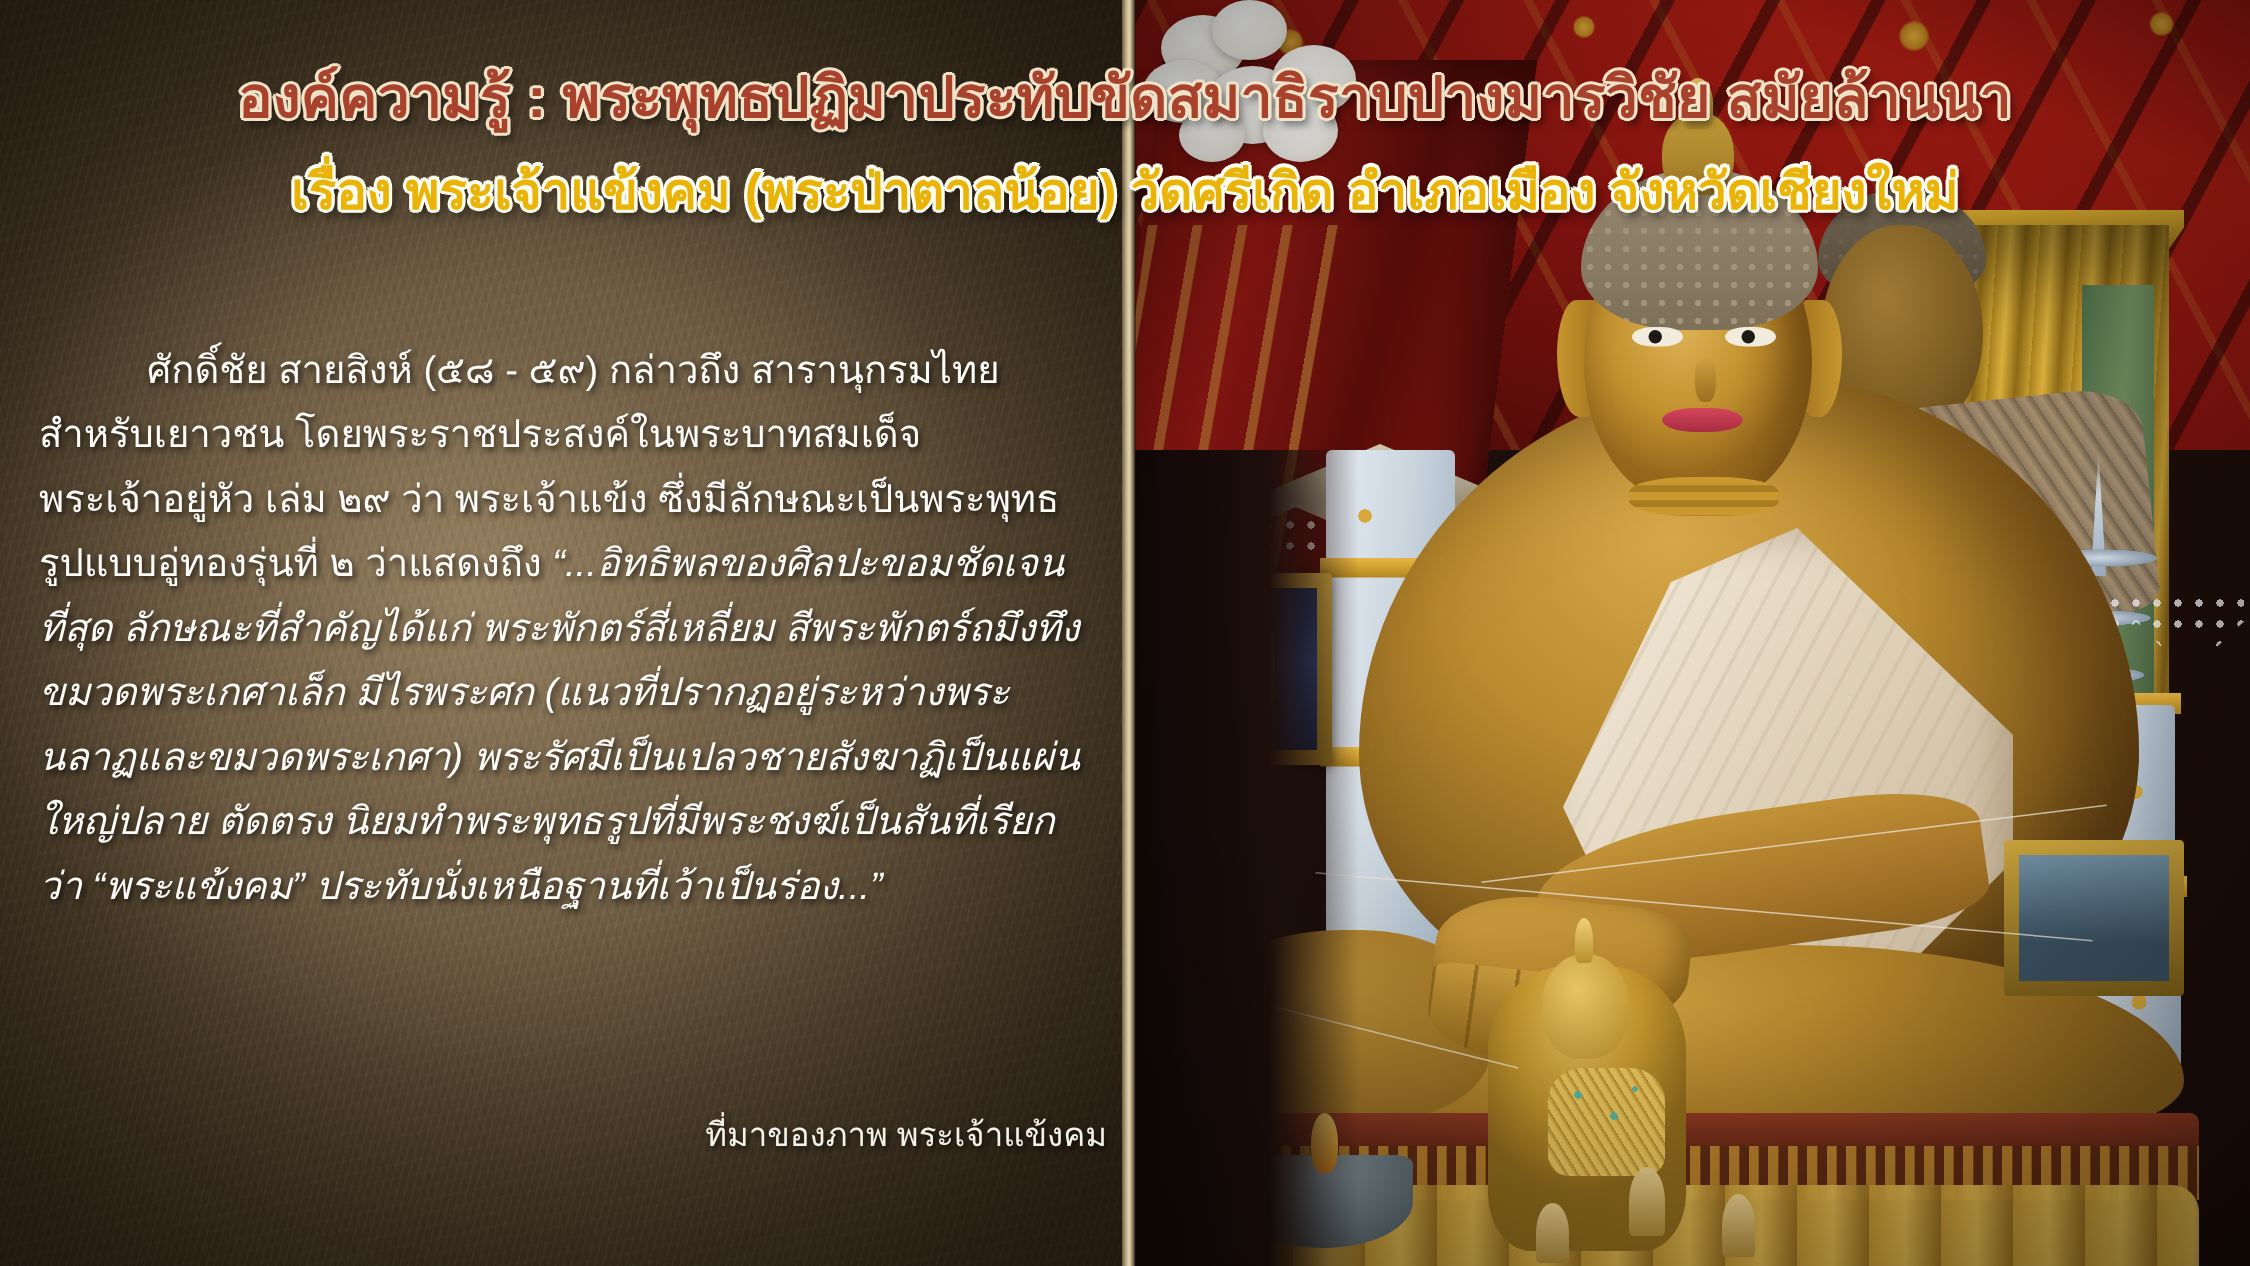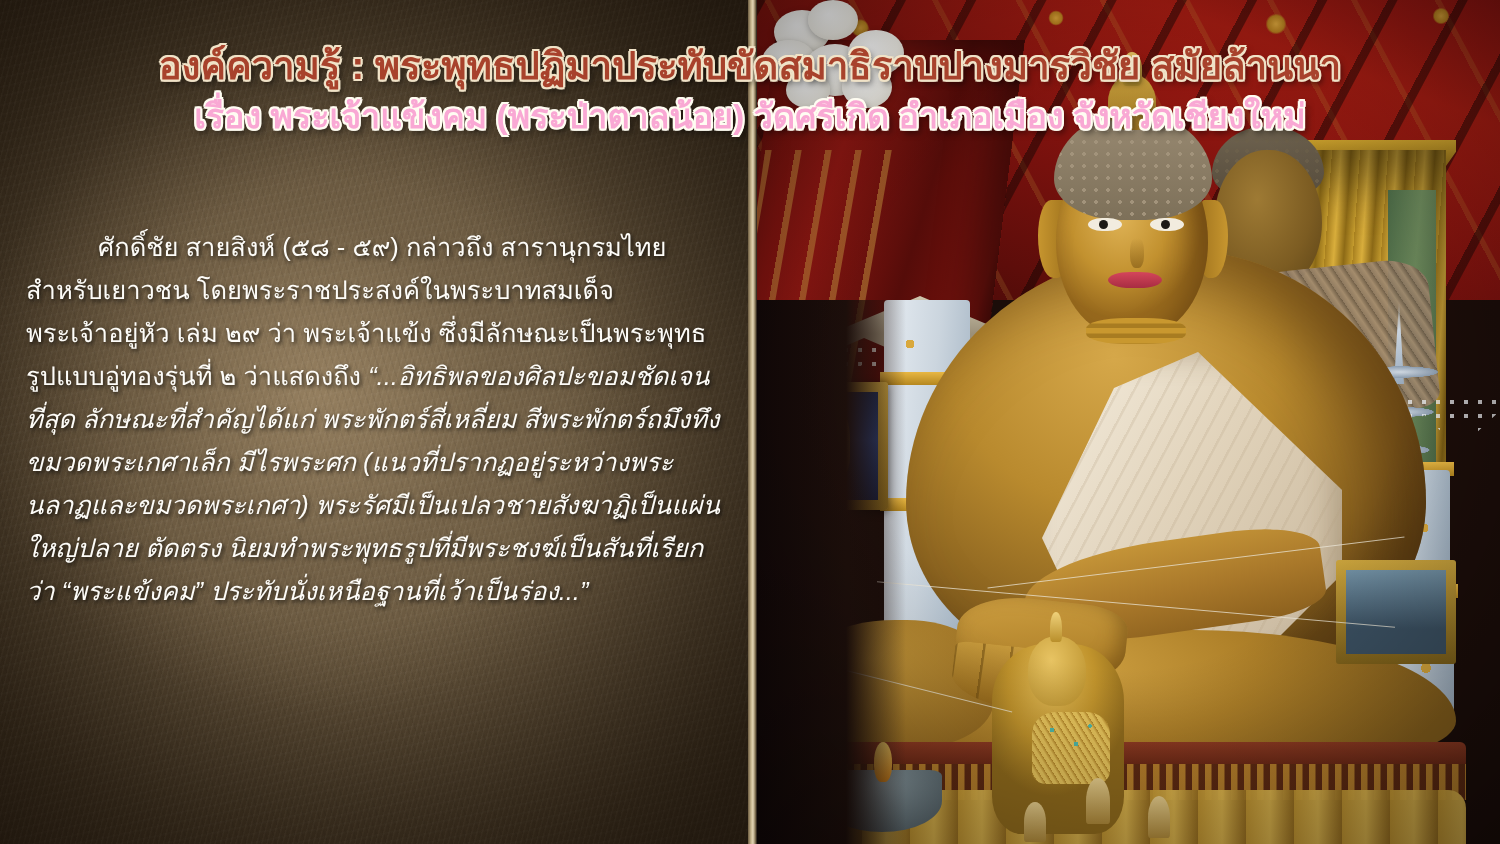--- a/index.html
+++ b/index.html
@@ -414,23 +414,23 @@
     text-shadow:
       -1.6px -1.6px 0 #f0e3c8, 1.6px -1.6px 0 #f0e3c8,
       -1.6px  1.6px 0 #f0e3c8, 1.6px  1.6px 0 #f0e3c8,
       -2.2px 0 0 #f0e3c8, 2.2px 0 0 #f0e3c8,
       0 -2.2px 0 #f0e3c8, 0 2.2px 0 #f0e3c8,
       3px 4px 6px rgba(0,0,0,.6);
   }
   .title-line2{
     font-family:"Liberation Sans", sans-serif;
     font-size:34px; font-weight:bold;
-    color:#f9a8d4;
+    color:#eab308;
     line-height:1.25;
-    margin-top:6px;
+    margin-top:18px;
     text-shadow:
       -1.6px -1.6px 0 #fffdf2, 1.6px -1.6px 0 #fffdf2,
       -1.6px  1.6px 0 #fffdf2, 1.6px  1.6px 0 #fffdf2,
       -2.2px 0 0 #fffdf2, 2.2px 0 0 #fffdf2,
       0 -2.2px 0 #fffdf2, 0 2.2px 0 #fffdf2,
       3px 4px 7px rgba(0,0,0,.7);
   }
 
   
   #body-text{
@@ -568,15 +568,16 @@
   <div id="title-block">
     <div class="title-line1">องค์ความรู้ : พระพุทธปฏิมาประทับขัดสมาธิราบปางมารวิชัย สมัยล้านนา</div>
     <div class="title-line2">เรื่อง พระเจ้าแข้งคม (พระป่าตาลน้อย) วัดศรีเกิด อำเภอเมือง  จังหวัดเชียงใหม่</div>
   </div>
 
   <div id="body-text">
     <p class="para1"><span>ศักดิ์ชัย สายสิงห์ (๕๘ - ๕๙) กล่าวถึง สารานุกรมไทยสำหรับเยาวชน โดยพระราชประสงค์ในพระบาทสมเด็จพระเจ้าอยู่หัว เล่ม ๒๙ ว่า พระเจ้าแข้ง ซึ่งมีลักษณะเป็นพระพุทธรูปแบบอู่ทองรุ่นที่ ๒ ว่าแสดงถึง </span><span class="quote">“...อิทธิพลของศิลปะขอมชัดเจนที่สุด ลักษณะที่สำคัญได้แก่ พระพักตร์สี่เหลี่ยม สีพระพักตร์ถมึงทึง ขมวดพระเกศาเล็ก มีไรพระศก (แนวที่ปรากฏอยู่ระหว่างพระนลาฏและขมวดพระเกศา) พระรัศมีเป็นเปลวชายสังฆาฏิเป็นแผ่นใหญ่ปลาย ตัดตรง นิยมทำพระพุทธรูปที่มีพระชงฆ์เป็นสันที่เรียกว่า “พระแข้งคม” ประทับนั่งเหนือฐานที่เว้าเป็นร่อง...”</span></p>
   </div>
 
   <div id="credit">
+    <div class="line1">ที่มาของภาพ พระเจ้าแข้งคม</div>
   </div>
 
 </div>
 
 </body></html>

